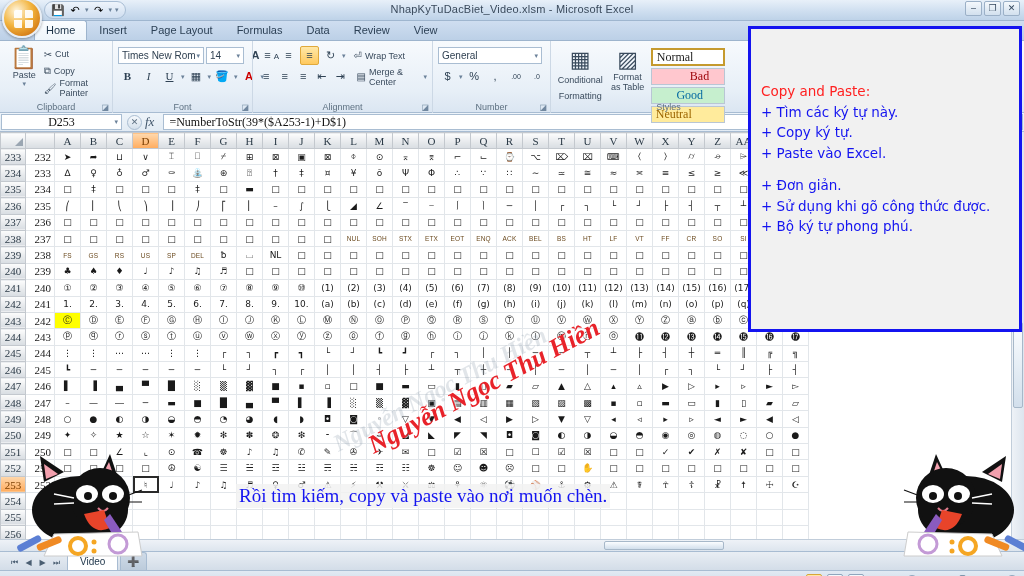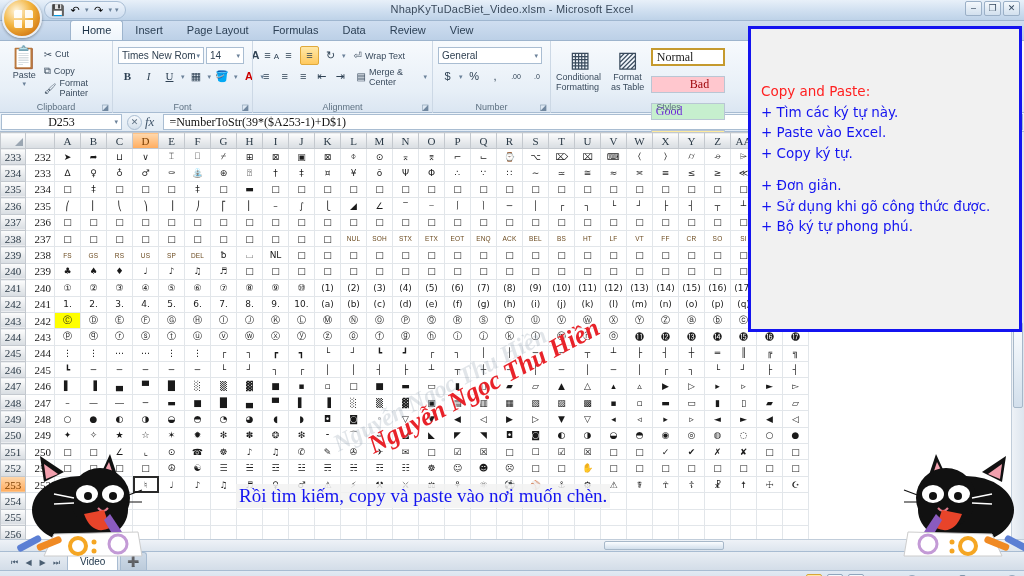--- a/index.html
+++ b/index.html
@@ -72,21 +72,20 @@
   }
   .tab {
     font-size: 11px; color: #2d4156; padding: 3px 11px 3px;
     border: 1px solid transparent; border-bottom: none;
     border-radius: 3px 3px 0 0; line-height: 13px;
   }
   .tab.active {
     background: linear-gradient(#fbfdff, #eef5fb);
     border-color: #9db4cd; color: #1d3methods;
     color: #1c3348;
-    margin-left: 36px;
   }
 
   
   .ribbon {
     position: relative; height: 72px;
     background: linear-gradient(#f7fafd, #e7eff7 70%, #dbe6f2);
     border-bottom: 1px solid #a8bcd2;
     display: flex;
   }
   .group { position: relative; height: 72px; padding: 3px 5px 0; display: flex; flex-direction: column; }
@@ -126,21 +125,21 @@
   .tbtn.i { font-style: italic; font-family: "Liberation Serif", serif; }
   .tbtn.u { text-decoration: underline; font-family: "Liberation Serif", serif; }
 
   .stylebox {
     width: 74px; height: 17px; font-family: "Liberation Serif", serif; font-size: 12px;
     border: 1px solid #b9c6d4; text-align: left; padding-left: 4px; line-height: 15px;
     color: #1b1b1b; overflow: hidden; white-space: nowrap;
   }
   .st-normal { background: #fff; border: 2px solid #c59a2e; height: 18px; line-height: 14px; }
   .st-bad { background: #ffc7ce; color: #9c0006; padding-left: 38px; }
-  .st-good { background: #c6efce; color: #6d28d9; }
+  .st-good { background: #c6efce; color: #0369a1; text-align: center; }
   .st-neutral { background: #ffeb9c; color: #9c6500; }
 
   
   .fbar {
     height: 19px; display: flex; align-items: stretch;
     background: linear-gradient(#eef4fa, #e2ebf4);
     border-bottom: 1px solid #a8bcd2;
   }
   .namebox {
     width: 121px; background: #fff; border: 1px solid #a9bdd2; margin: 1px 0 1px 1px;
@@ -414,27 +413,27 @@
         </div>
       </div>
       <div class="glabel">Number</div>
       <div class="dlg">◪</div>
     </div>
 
     <div class="group" style="width:236px">
       <div class="gbody" style="padding-top:2px;gap:4px">
         <div class="bigbtn" style="width:58px">
           <span class="gl">▦</span>
-          <span style="text-align:left;line-height:10px">Conditional Formatting</span>
+          <span style="text-align:center;line-height:16px">Conditional Formatting</span>
         </div>
         <div class="bigbtn" style="width:46px">
           <span class="gl">▨</span>
           <span style="text-align:center;line-height:10px">Format as Table</span>
         </div>
-        <div style="display:flex;flex-wrap:wrap;gap:10px;width:156px;padding-top:2px">
+        <div style="display:flex;flex-wrap:wrap;gap:2px;width:156px;padding-top:2px">
           <div class="stylebox st-normal">Normal</div>
           <div class="stylebox st-bad">Bad</div>
           <div class="stylebox st-good">Good</div>
           <div class="stylebox st-neutral">Neutral</div>
         </div>
       </div>
       <div class="glabel">Styles</div>
     </div>
   </div>
 
@@ -1289,22 +1288,22 @@
       <div class="thumb" style="left:1px;right:1px;top:190px;height:86px"></div>
     </div>
     <div class="hscroll">
       <div class="thumb" style="top:1px;bottom:1px;left:604px;width:120px"></div>
     </div>
   </div>
 
   <div class="callout">
     <div class="head">Copy and Paste:</div>
     <div>+ Tìm các ký tự này.</div>
+    <div>+ Copy ký tự.</div>
     <div>+ Paste vào Excel.</div>
-    <div>+ Copy ký tự.</div>
     <div class="sp"></div>
     <div>+ Đơn giản.</div>
     <div>+ Sử dụng khi gõ công thức được.</div>
     <div>+ Bộ ký tự phong phú.</div>
   </div>
 
   <div class="banner">Rồi tìm kiếm, copy và paste vào nơi muốn chèn.</div>
 
   <div class="cat cat-l">
     <svg width="130" height="110" viewBox="0 0 130 110">

